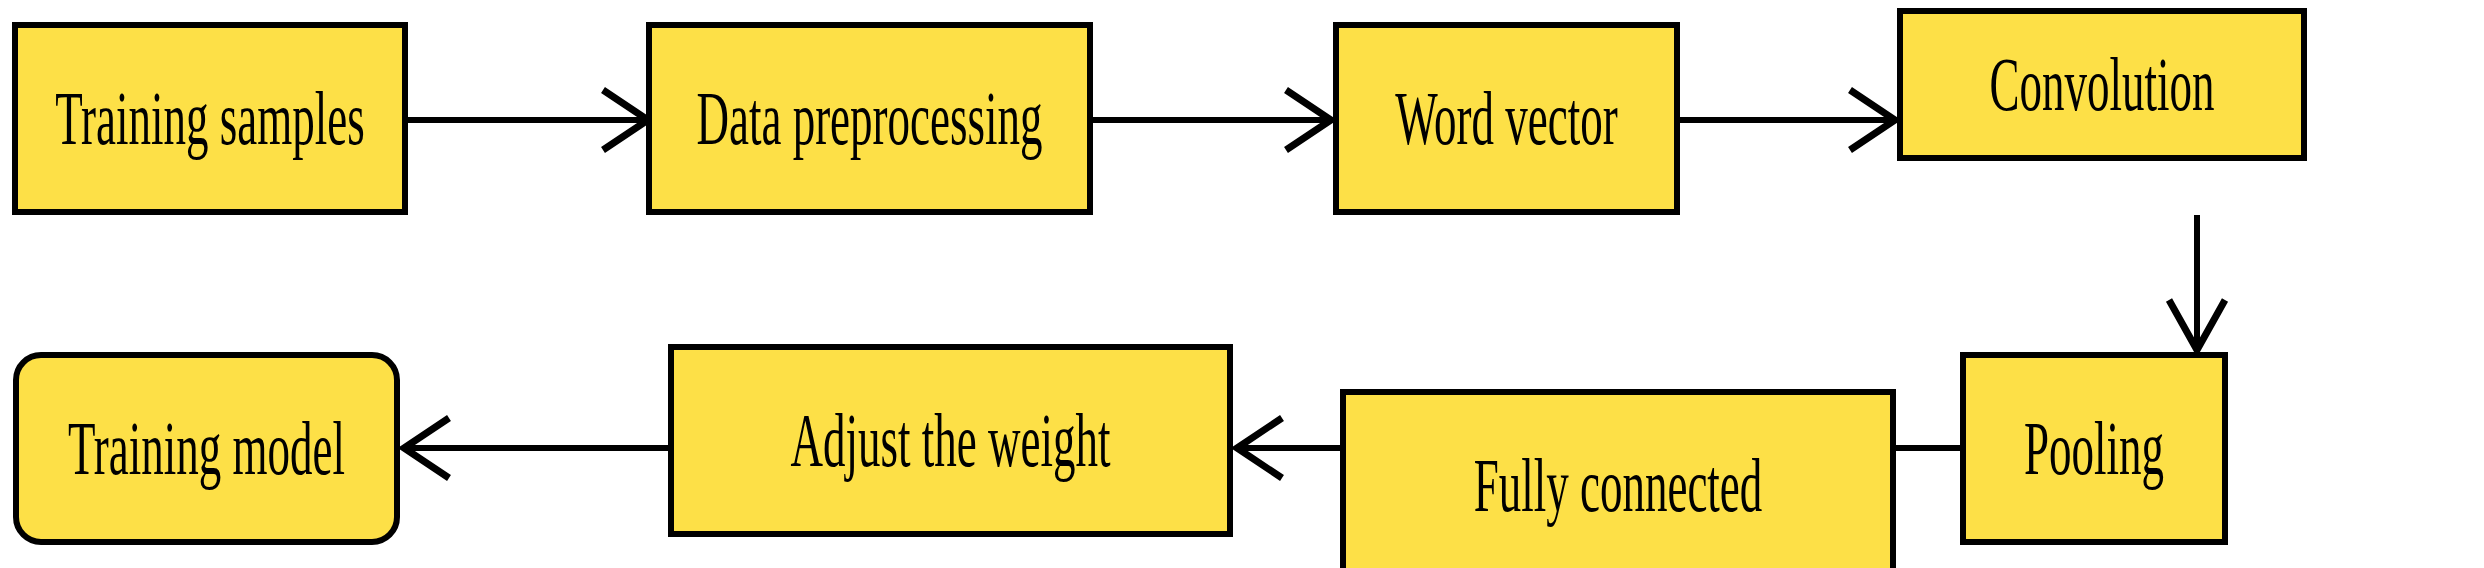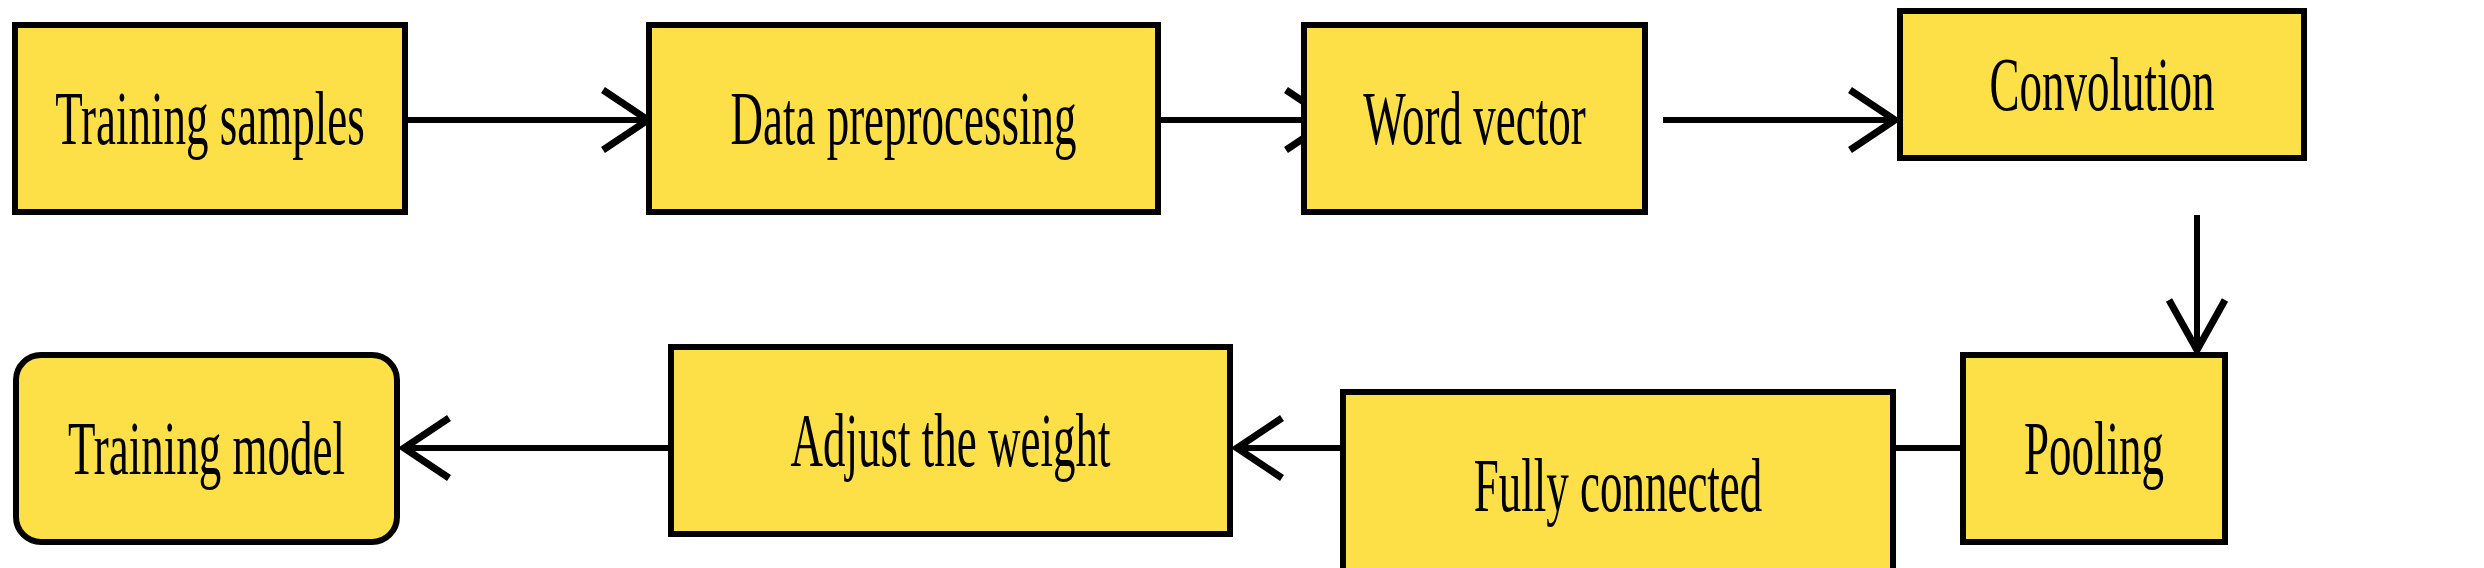--- a/index.html
+++ b/index.html
@@ -92,25 +92,25 @@
     <g>
       <line class="arrow-shaft" x1="668" y1="448" x2="404" y2="448"></line>
       <polyline class="arrow-head" points="449,418 404,448 449,478"></polyline>
     </g>
   </svg>
 
   <div class="node" style="left:12px; top:22px; width:396px; height:193px;">
     <span class="lbl">Training samples</span>
   </div>
 
-  <div class="node" style="left:646px; top:22px; width:515px; height:193px;">
+  <div class="node" style="left:646px; top:22px; width:447px; height:193px;">
     <span class="lbl">Data preprocessing</span>
   </div>
 
-  <div class="node" style="left:1301px; top:22px; width:347px; height:193px;">
+  <div class="node" style="left:1333px; top:22px; width:347px; height:193px;">
     <span class="lbl">Word vector</span>
   </div>
 
   <div class="node" style="left:1897px; top:8px; width:410px; height:153px;">
     <span class="lbl">Convolution</span>
   </div>
 
   <div class="node" style="left:1960px; top:352px; width:268px; height:193px;">
     <span class="lbl">Pooling</span>
   </div>

